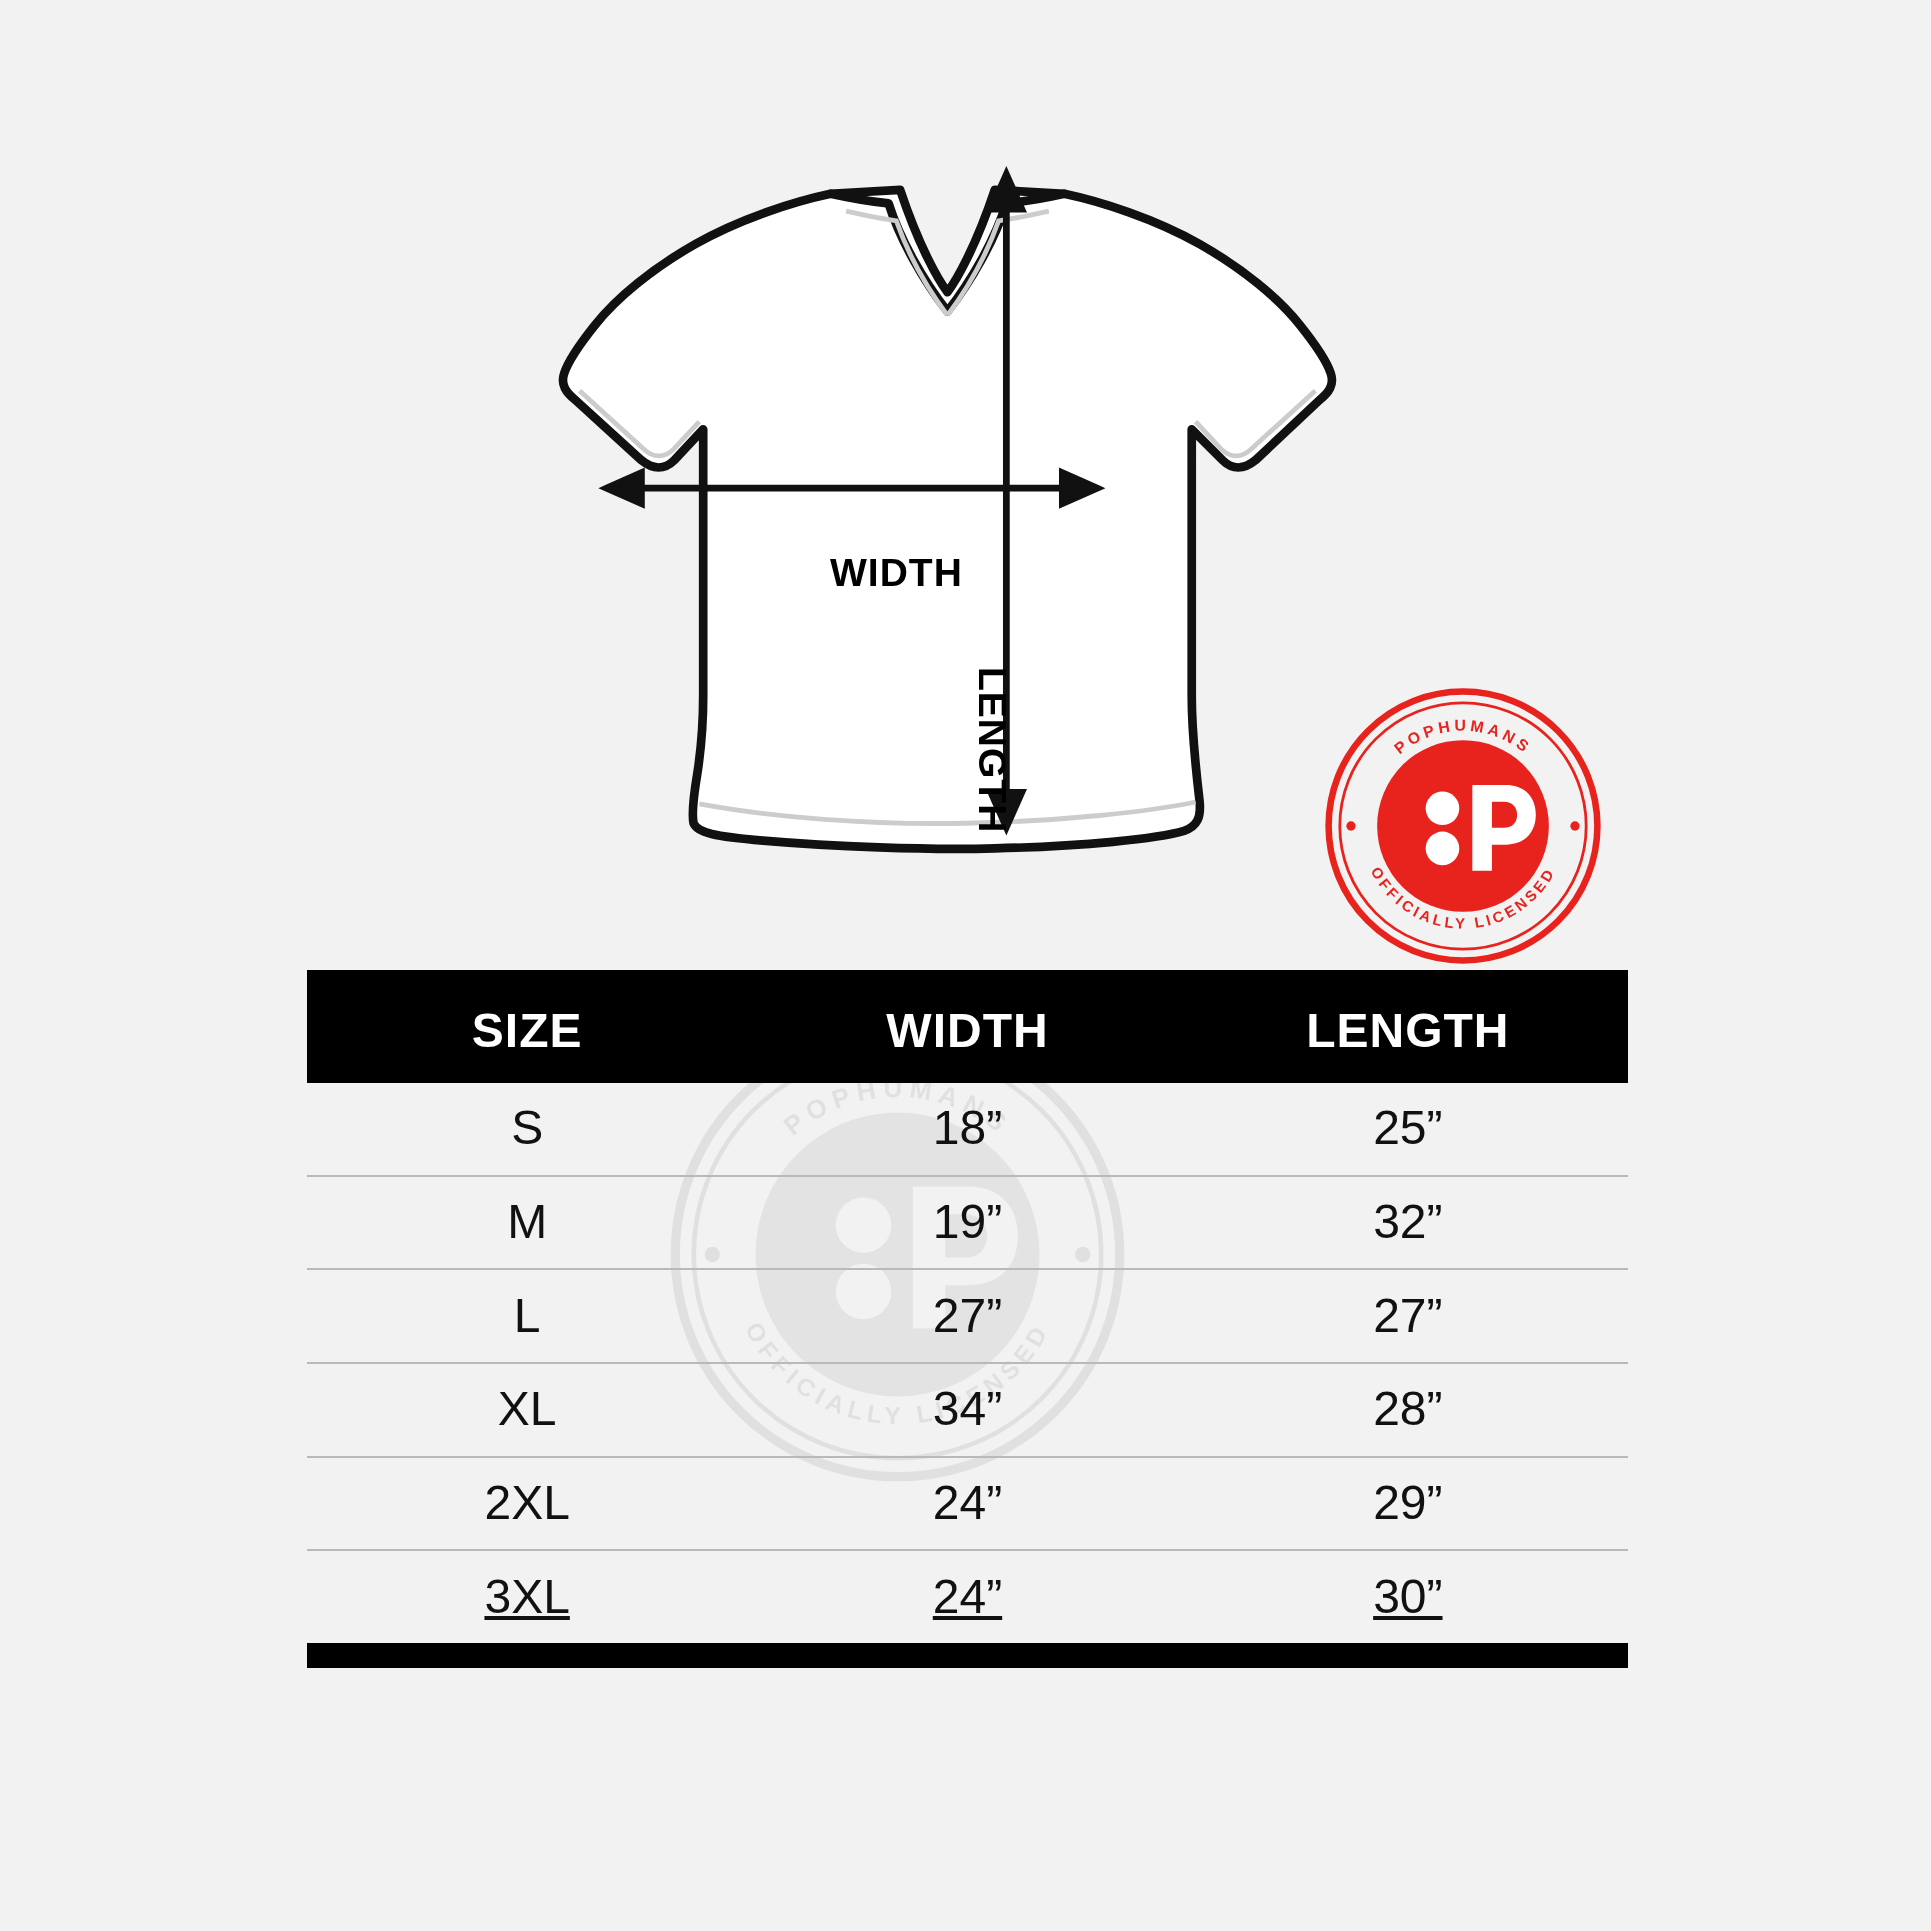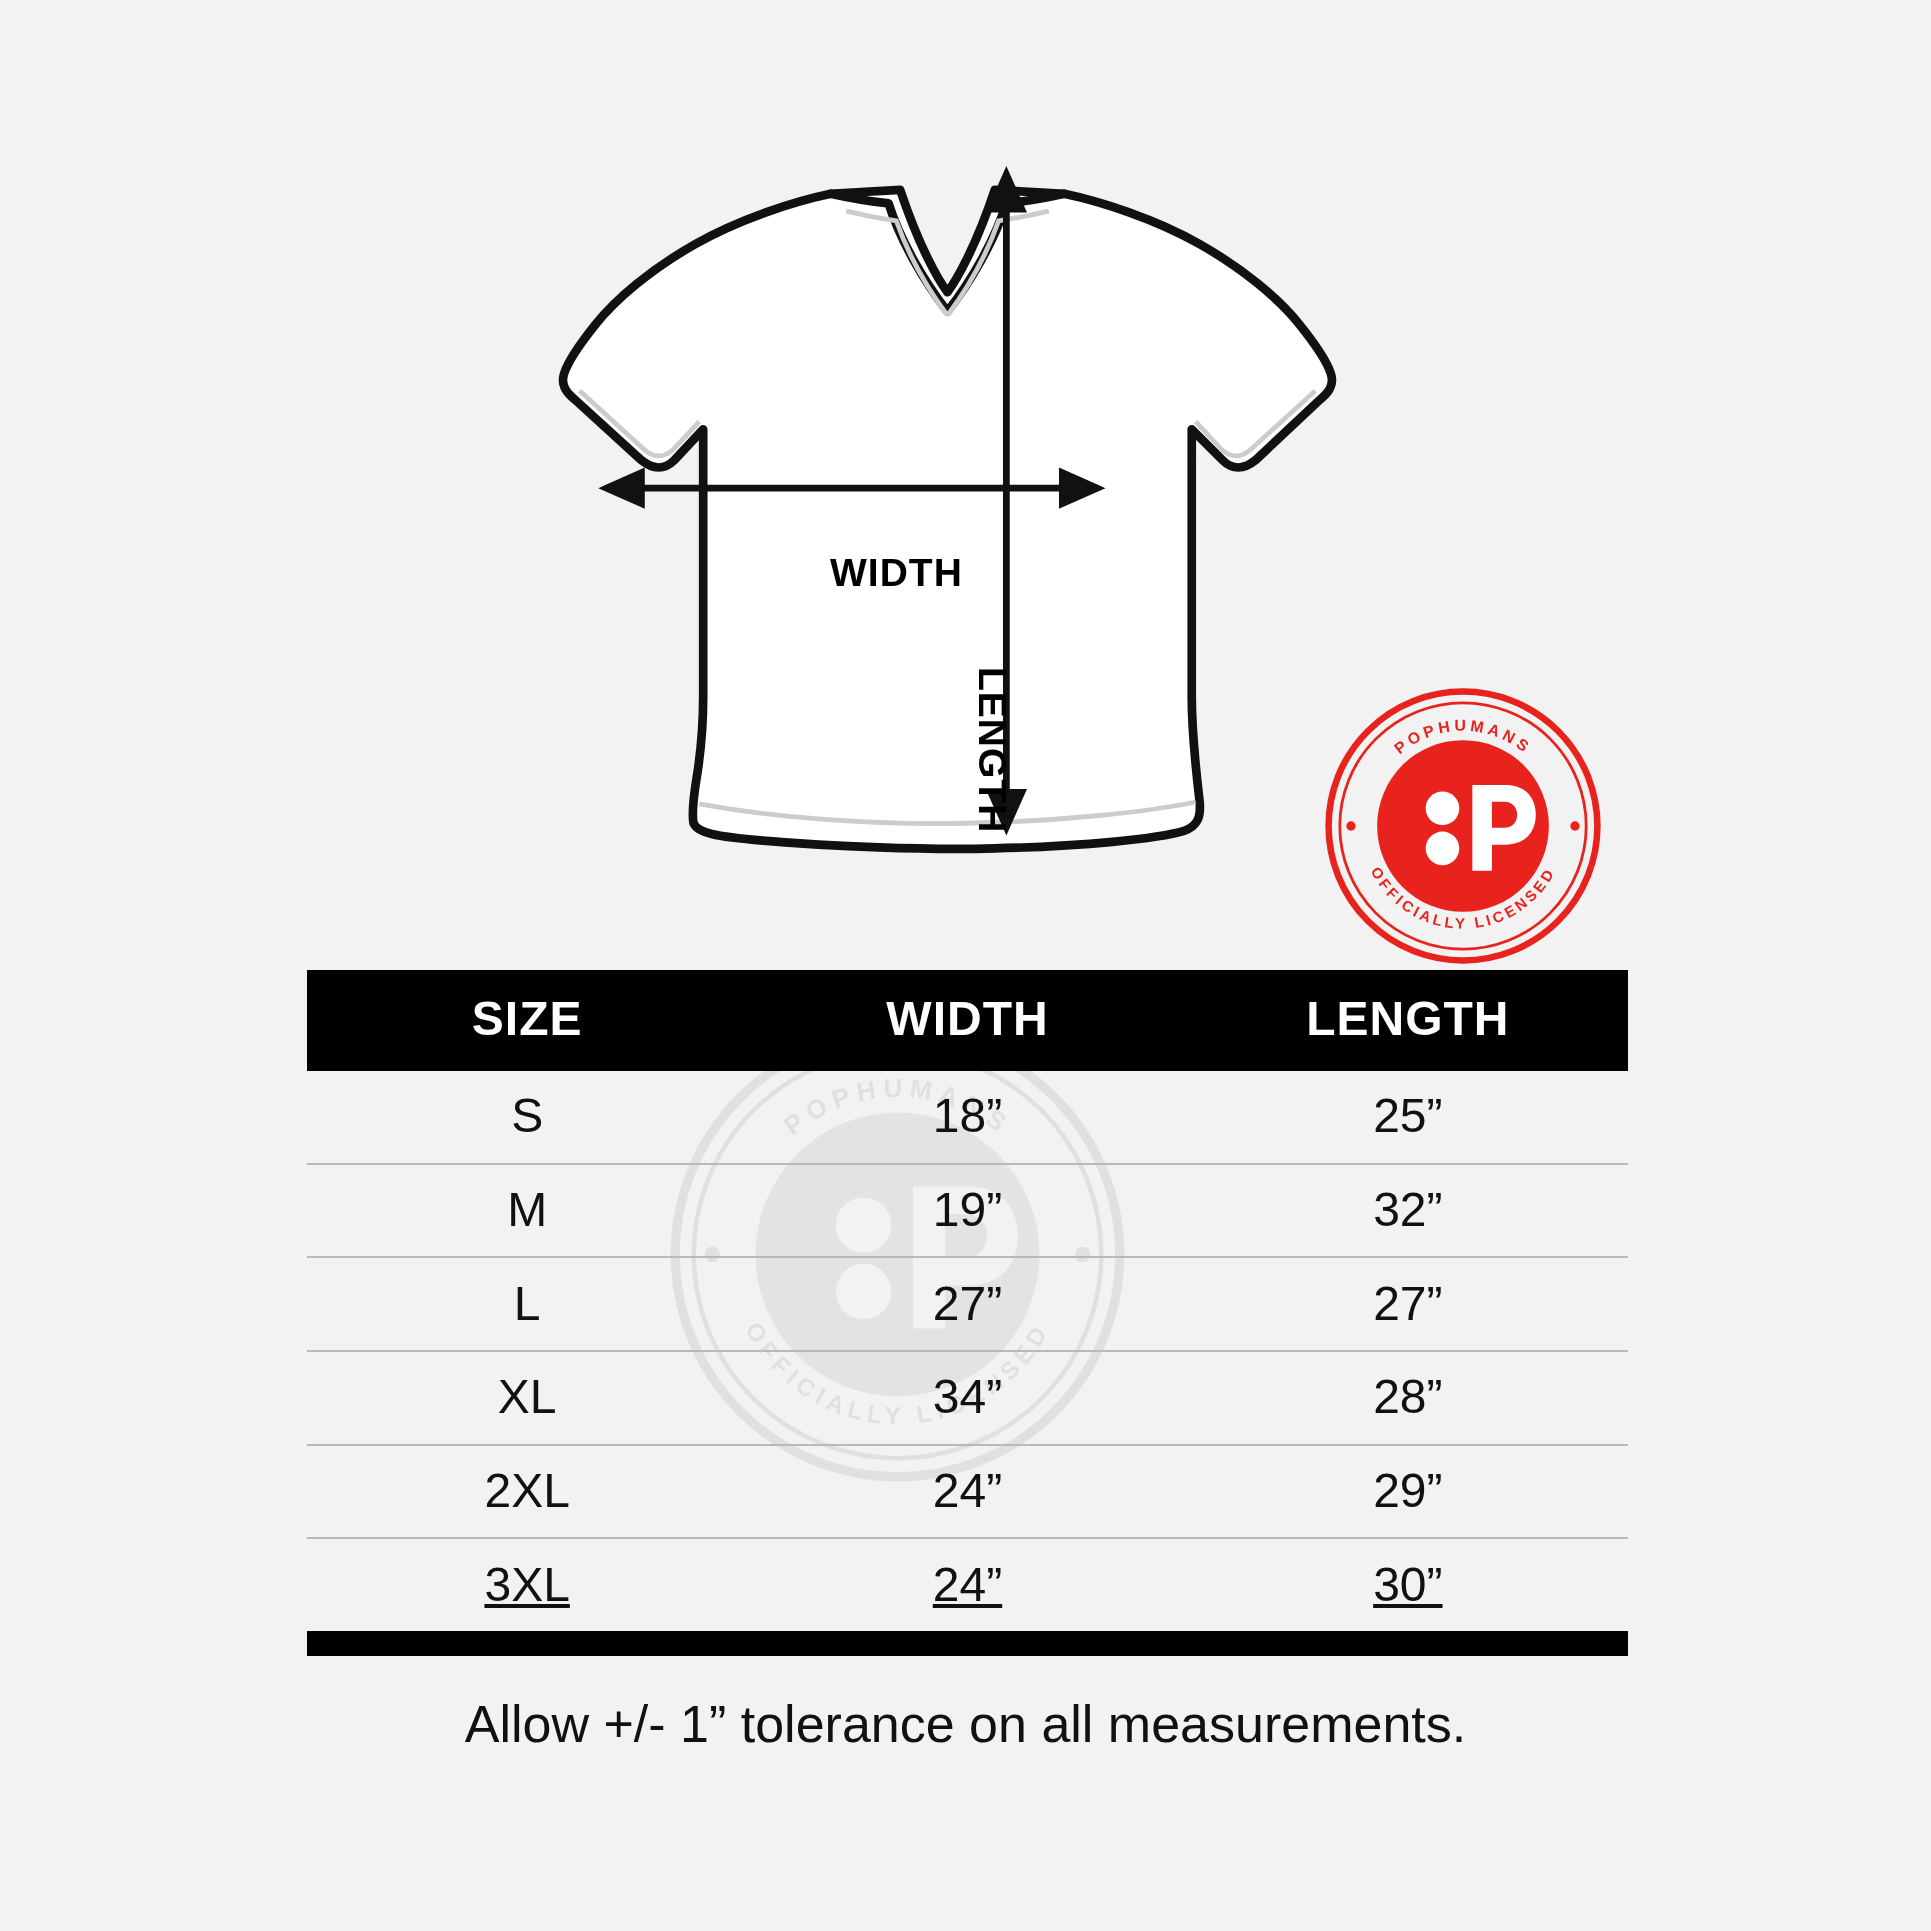--- a/index.html
+++ b/index.html
@@ -80,21 +80,21 @@
     table-layout: fixed;
     position: relative;
     z-index: 2;
   }
   .size-table thead th {
     background: #000;
     color: #fff;
     font-size: 48px;
     font-weight: bold;
     letter-spacing: 1px;
-    padding: 21px 0 25px 0;
+    padding: 33px 0 25px 0;
     text-align: center;
   }
   .size-table tbody td {
     font-size: 48px;
     color: #111;
     text-align: center;
     padding: 17.4px 0 19.3px 0;
     border-bottom: 2.9px solid #b9b9b9;
     background: transparent;
   }
@@ -296,16 +296,15 @@
         <tr>
           <td>3XL</td>
           <td>24”</td>
           <td>30”</td>
         </tr>
       </tbody>
     </table>
     <div class="table-footer-bar"></div>
   </div>
 
-  <div class="tolerance">Allow +/- 1” tolerance on all measurements.</div>
 
 </div>
 
 
 </body></html>

